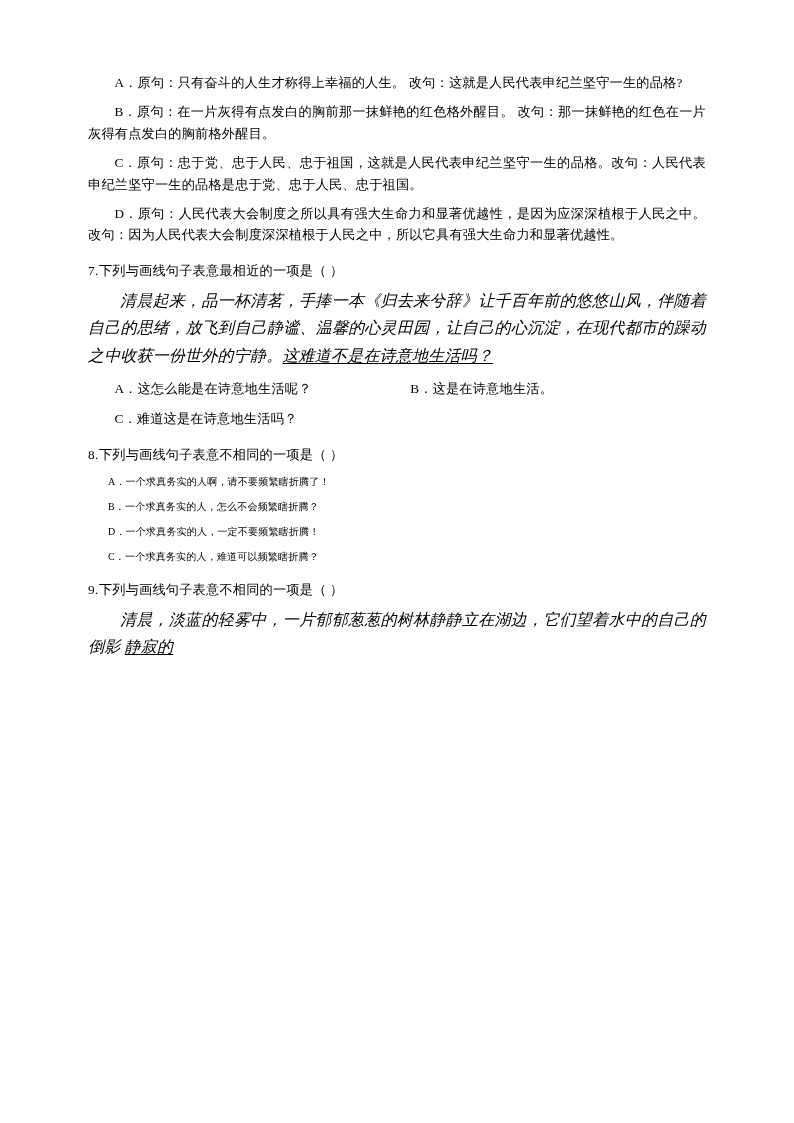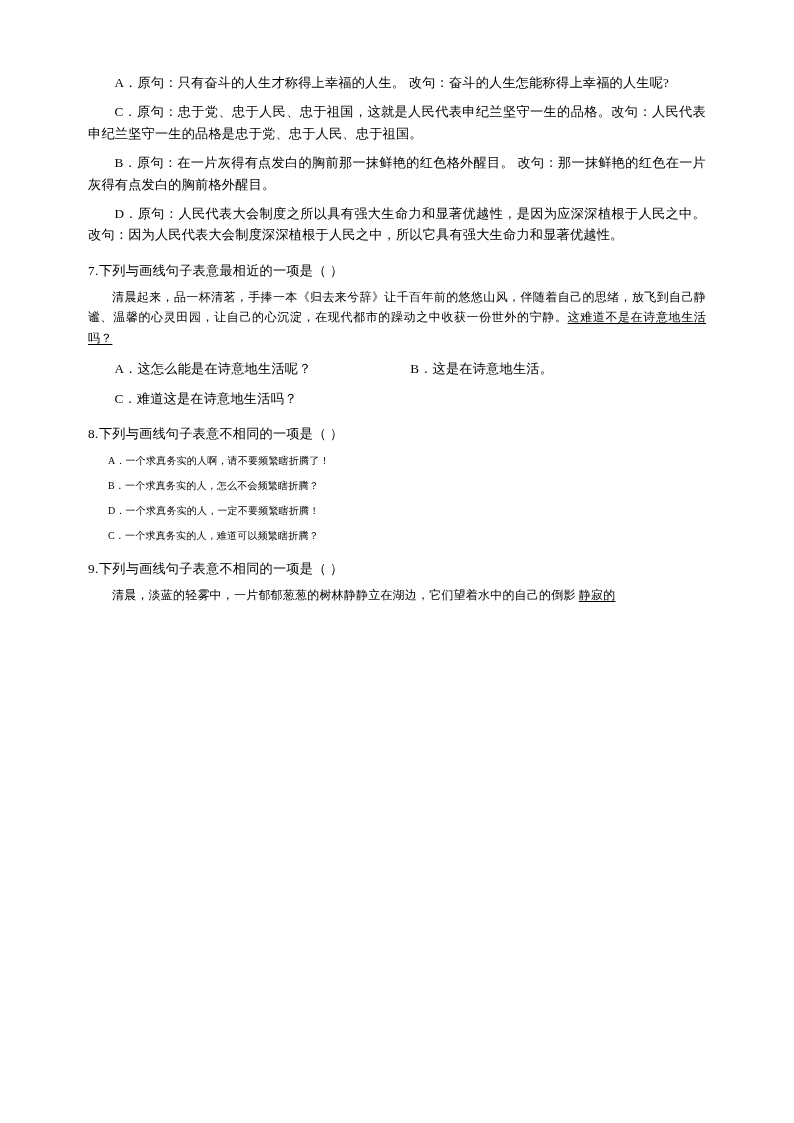--- a/index.html
+++ b/index.html
@@ -33,26 +33,27 @@
     font-size: 13.2px;
     line-height: 1.6;
     margin: 14px 0 6px 0;
     letter-spacing: 0.2px;
   }
   .q-num {
     font-family: "Liberation Serif", serif;
     letter-spacing: 0.5px;
   }
   .body-para {
-    font-size: 12px;
+    font-size: 16px;
     line-height: 1.72;
     margin: 0 0 6px 0;
     text-indent: 2em;
     text-align: justify;
     letter-spacing: 0.2px;
+    font-style: italic;
   }
   .body-para.tight {
     line-height: 1.7;
   }
   .u {
     text-decoration: underline;
     text-underline-offset: 2px;
   }
   .choice-row {
     display: flex;
@@ -71,25 +72,25 @@
     margin: 9px 0 0 0;
     padding-left: 2em;
     letter-spacing: 0.2px;
   }
 </style>
 </head>
 <body>
 
 <div class="page">
 
-  <p class="opt-para">A．原句：只有奋斗的人生才称得上幸福的人生。  改句：奋斗的人生怎能称得上幸福的人生呢?</p>
+  <p class="opt-para">A．原句：只有奋斗的人生才称得上幸福的人生。  改句：这就是人民代表申纪兰坚守一生的品格?</p>
+
+  <p class="opt-para">B．原句：在一片灰得有点发白的胸前那一抹鲜艳的红色格外醒目。 改句：那一抹鲜艳的红色在一片灰得有点发白的胸前格外醒目。</p>
 
   <p class="opt-para">C．原句：忠于党、忠于人民、忠于祖国，这就是人民代表申纪兰坚守一生的品格。改句：人民代表申纪兰坚守一生的品格是忠于党、忠于人民、忠于祖国。</p>
-
-  <p class="opt-para">B．原句：在一片灰得有点发白的胸前那一抹鲜艳的红色格外醒目。 改句：那一抹鲜艳的红色在一片灰得有点发白的胸前格外醒目。</p>
 
   <p class="opt-para">D．原句：人民代表大会制度之所以具有强大生命力和显著优越性，是因为应深深植根于人民之中。  改句：因为人民代表大会制度深深植根于人民之中，所以它具有强大生命力和显著优越性。</p>
 
   <p class="q-line">
     <span class="q-num">7.</span><span>下列与画线句子表意最相近的一项是（    ）</span>
   </p>
 
   <p class="body-para"><span>清晨起来，品一杯清茗，手捧一本《归去来兮辞》让千百年前的悠悠山风，伴随着自己的思绪，放飞到自己静谧、温馨的心灵田园，让自己的心沉淀，在现代都市的躁动之中收获一份世外的宁静。</span><span class="u">这难道不是在诗意地生活吗？</span></p>
 
   <div class="choice-row">

